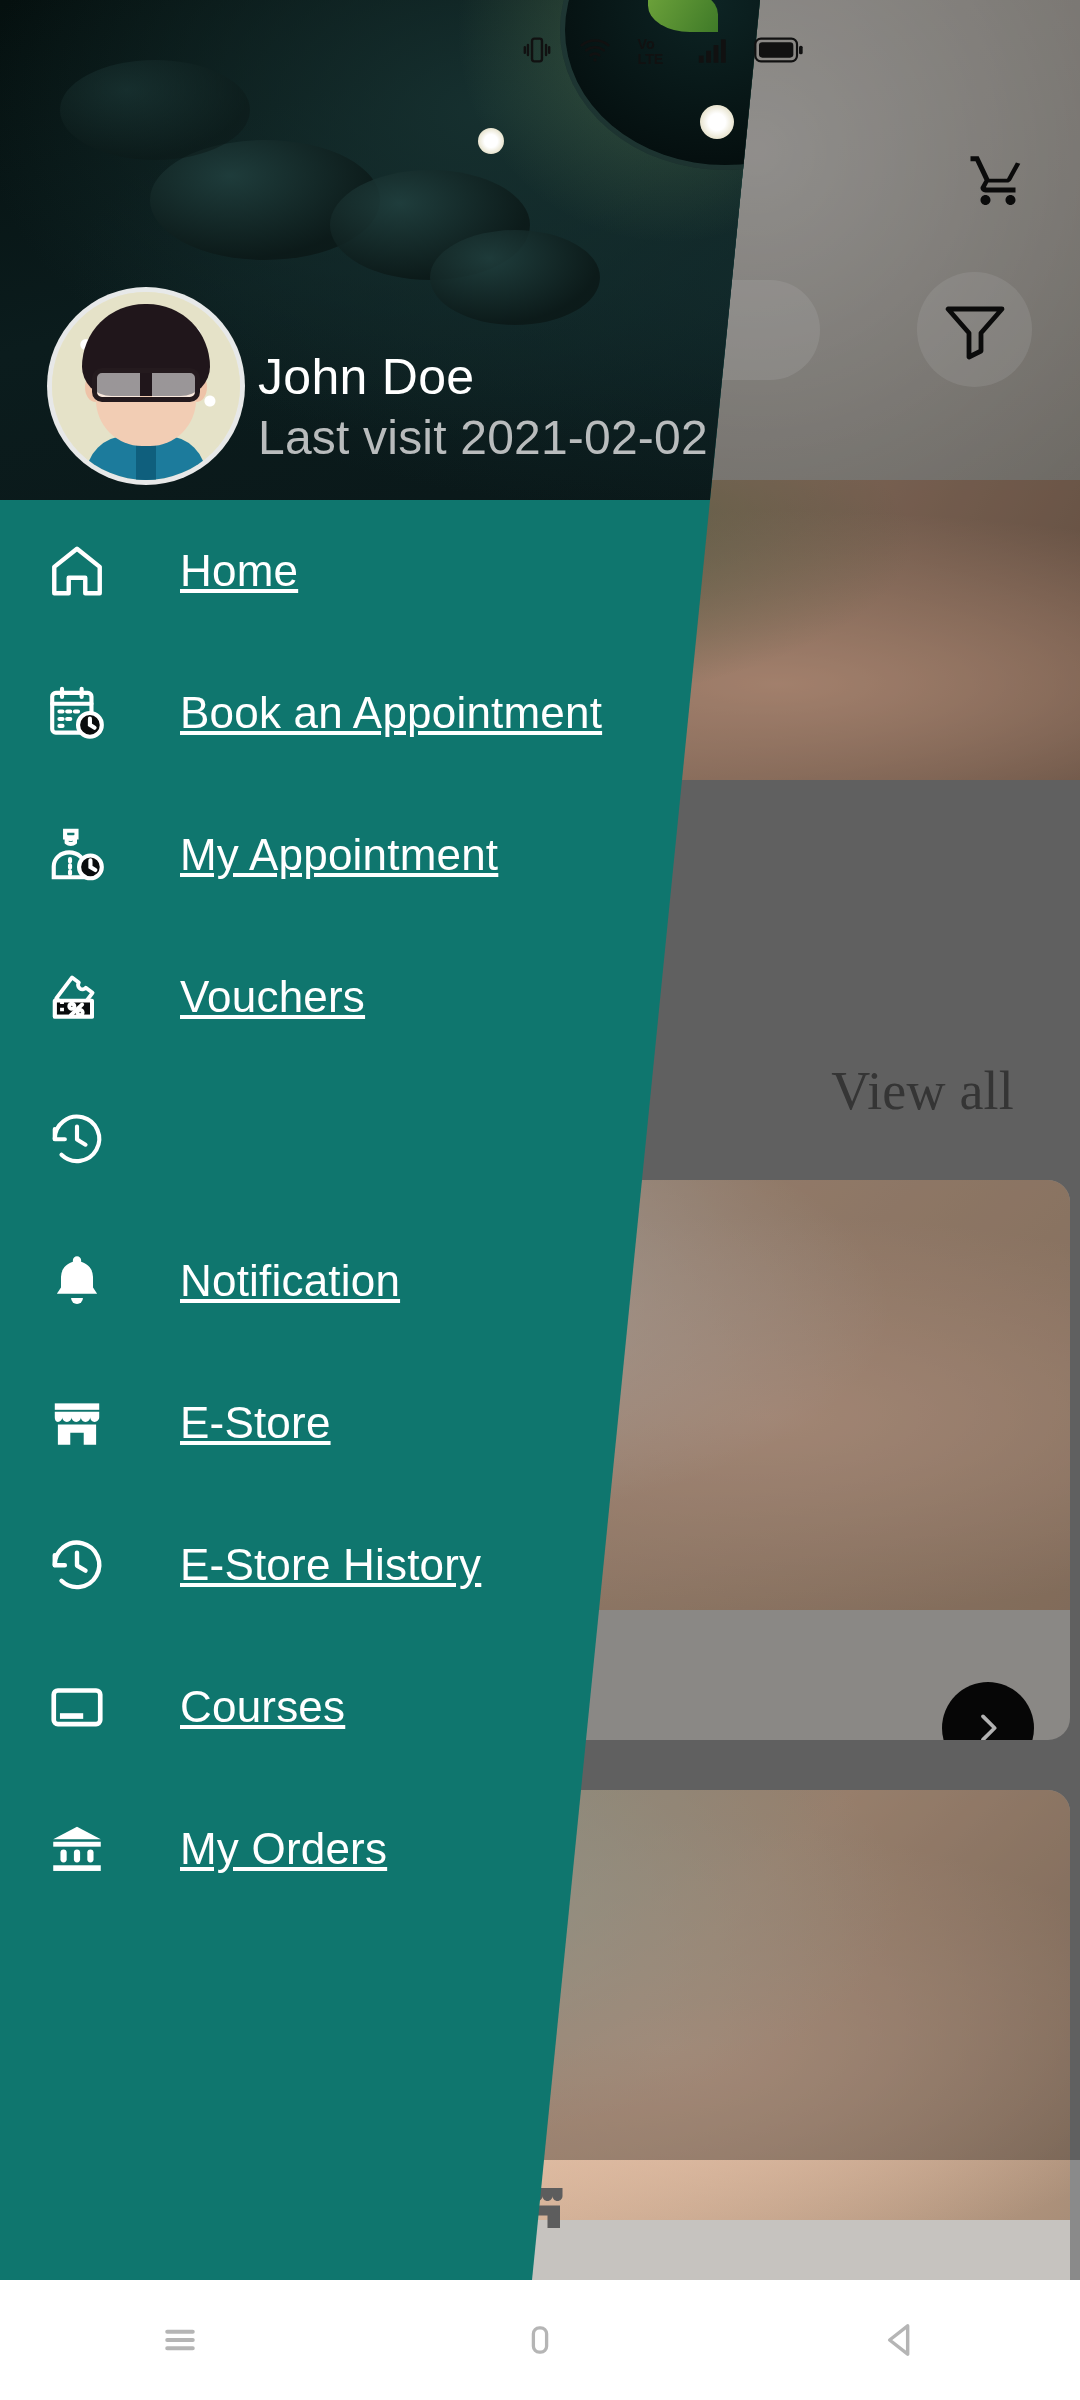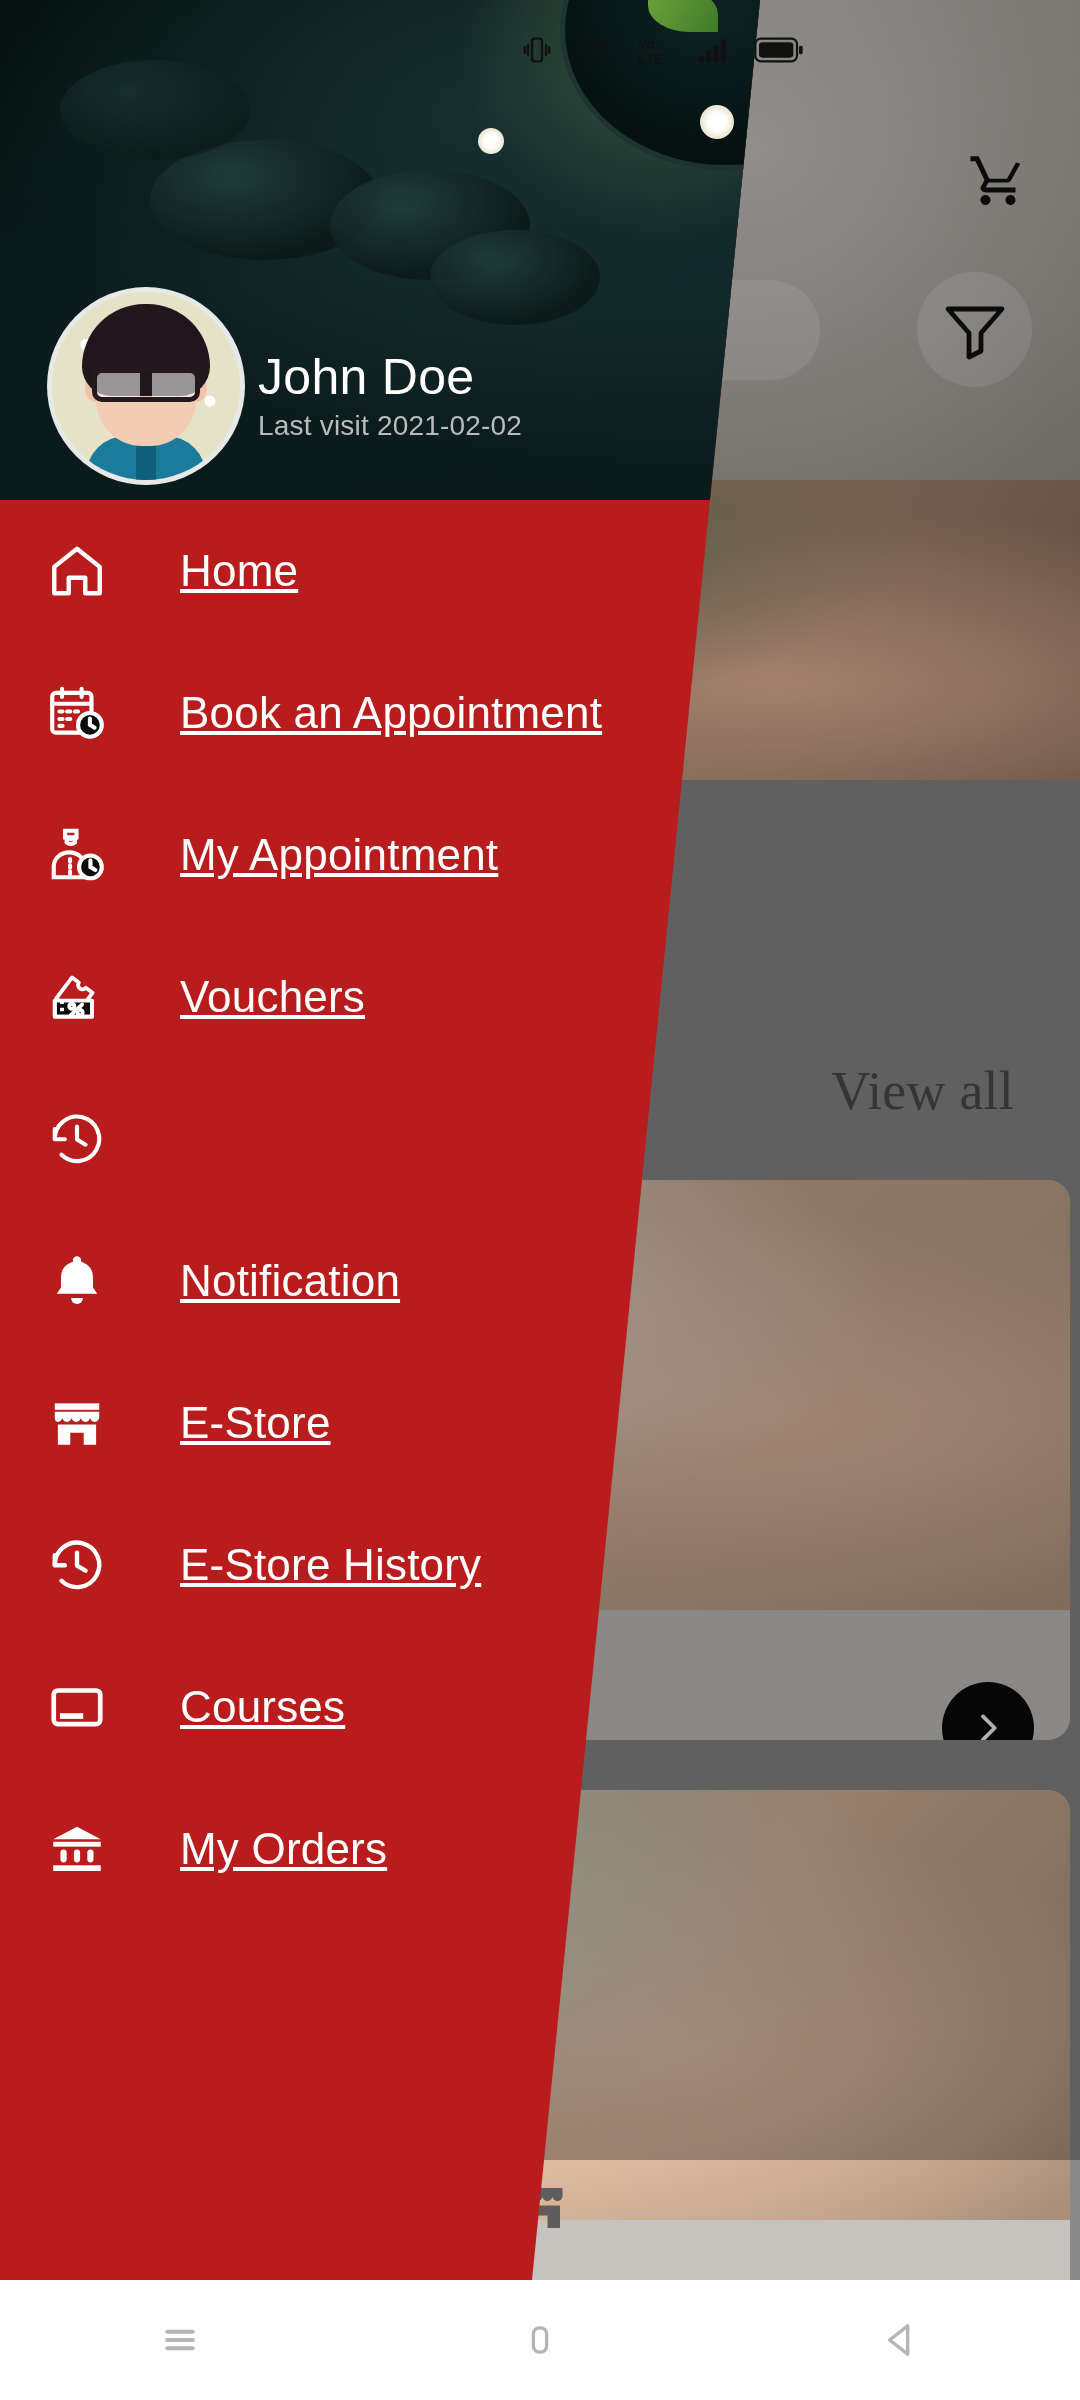--- a/index.html
+++ b/index.html
@@ -87,21 +87,21 @@
   .app-bottom-nav {
     position:absolute; left:0; bottom:0; width:1080px; height:140px;
     display:flex; align-items:center; justify-content:center;
   }
   #scrim { position:absolute; inset:0 0 120px 0; background:rgba(0,0,0,.30); }
 
   
   #drawer {
     position:absolute; left:0; top:0; width:1080px; height:2280px;
     clip-path: polygon(0 0, 760px 0, 532px 2280px, 0 2280px);
-    background:#b91c1c;
+    background:#0f766e;
     overflow:hidden;
   }
   .drawer-header {
     position:absolute; left:0; top:0; width:1080px; height:500px;
     background:
       radial-gradient(circle at 62% 6%, rgba(150,190,120,.30) 0%, rgba(0,0,0,0) 26%),
       radial-gradient(ellipse at 45% 22%, #16302f 0%, rgba(22,48,47,0) 60%),
       radial-gradient(ellipse at 80% 55%, #11292b 0%, rgba(17,41,43,0) 65%),
       linear-gradient(165deg,#05100f 0%, #0b1c1d 45%, #0a1718 100%);
   }
@@ -151,21 +151,21 @@
   .av-body { position:absolute; left:34px; bottom:-4px; width:120px; height:48px;
      background:#1c7b9c; border-radius:40px 40px 0 0; }
   .av-collar { position:absolute; left:84px; bottom:-4px; width:20px; height:44px; background:#0f5f7d; }
 
   .user-name {
     position:absolute; left:258px; top:348px;
     font-size:50px; color:#fff; font-weight:400; letter-spacing:.3px;
   }
   .user-sub {
     position:absolute; left:258px; top:410px;
-    font-size:28px; color:#b9bcbd; letter-spacing:.2px;
+    font-size:48px; color:#b9bcbd; letter-spacing:.2px;
   }
   .menu-list { position:absolute; left:0; top:500px; width:1080px; }
   .menu-item {
     position:relative; height:142px; display:flex; align-items:center;
   }
   .menu-icon {
     position:absolute; left:40px; width:74px; height:74px;
     display:flex; align-items:center; justify-content:center;
   }
   .menu-label {

